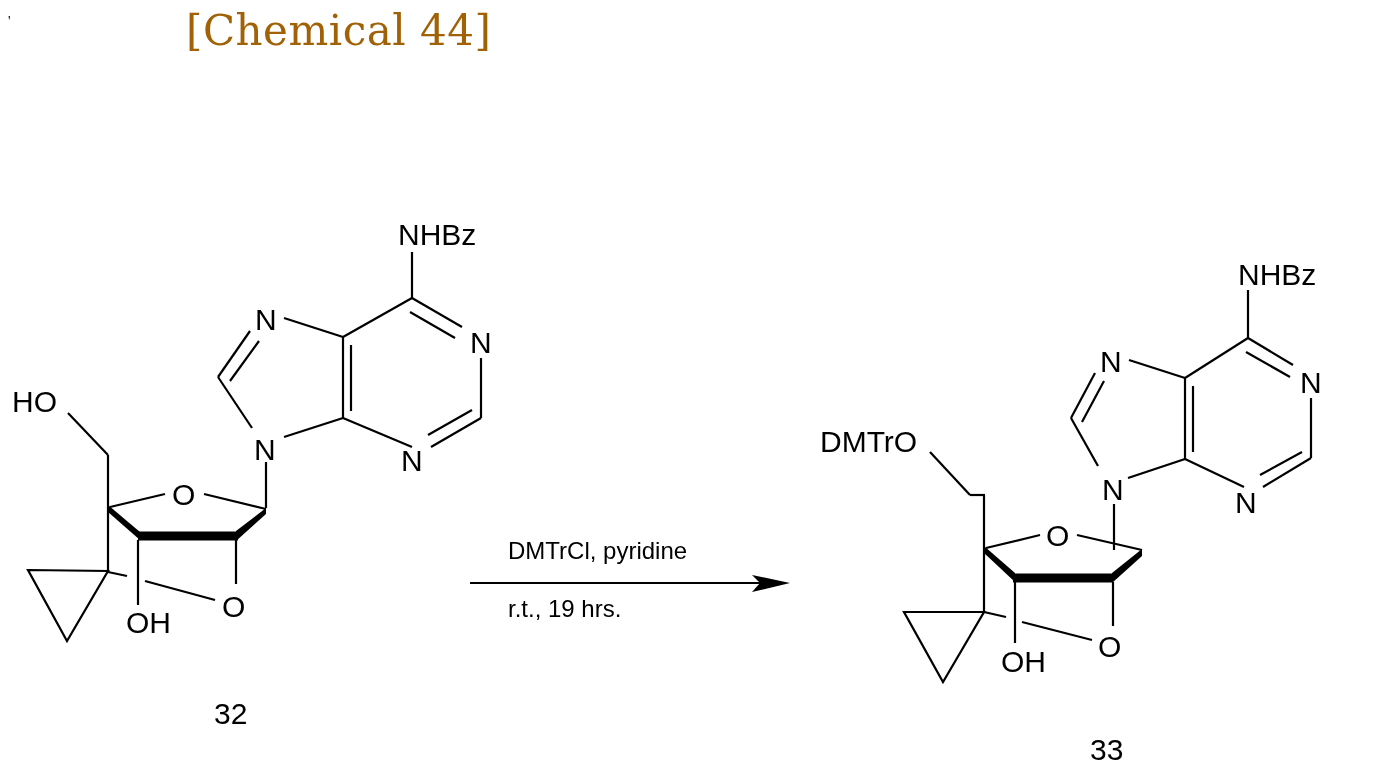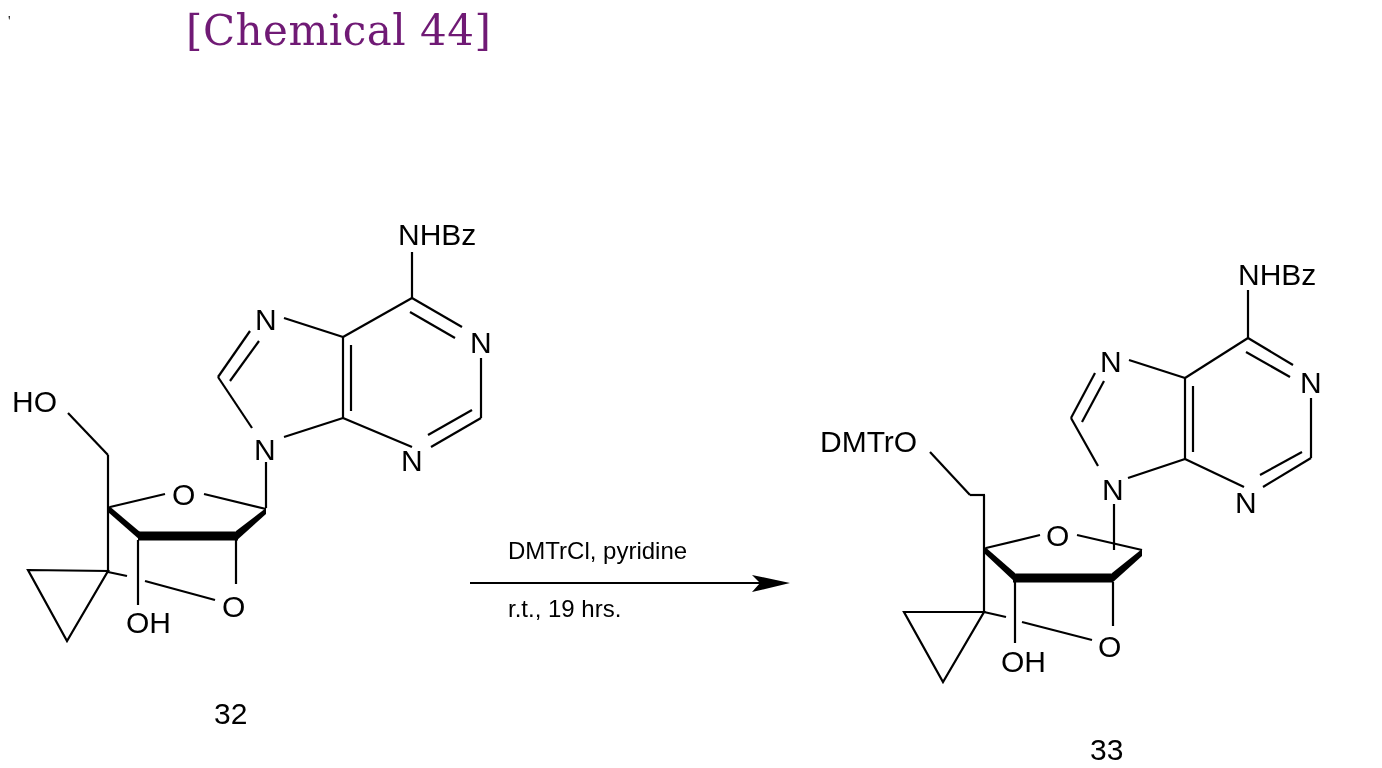--- a/index.html
+++ b/index.html
@@ -1,17 +1,17 @@
 <!DOCTYPE html>
 <html><head>
 <meta charset="utf-8">
 <style>
   html, body { margin:0; padding:0; background:#ffffff; }
   body { width:1382px; height:768px; position:relative; overflow:hidden; }
-  .title { position:absolute; left:186px; top:6px; font-family:"DejaVu Serif","Liberation Serif",serif; font-size:42px; color:#701a75; letter-spacing:0.5px; }
+  .title { position:absolute; left:186px; top:6px; font-family:"DejaVu Serif","Liberation Serif",serif; font-size:42px; color:#a16207; letter-spacing:0.5px; }
   .tick { position:absolute; left:8px; top:14px; font-family:"Liberation Serif",serif; font-size:14px; color:#000; }
   svg { position:absolute; left:0; top:0; }
   svg text { font-family:"Liberation Sans", sans-serif; fill:#000; }
   .atom { font-size:30px; }
   .cond { font-size:24px; }
   .cmpd { font-size:30px; }
   .bond { stroke:#000; stroke-width:2.2; fill:none; }
   .bold { stroke:#000; stroke-width:9; fill:none; stroke-linecap:butt; }
 </style>
 </head>

